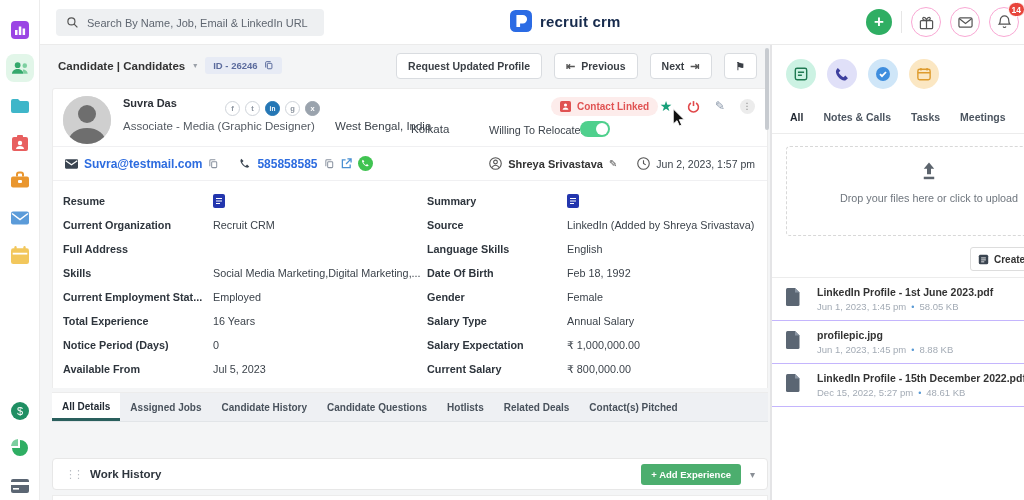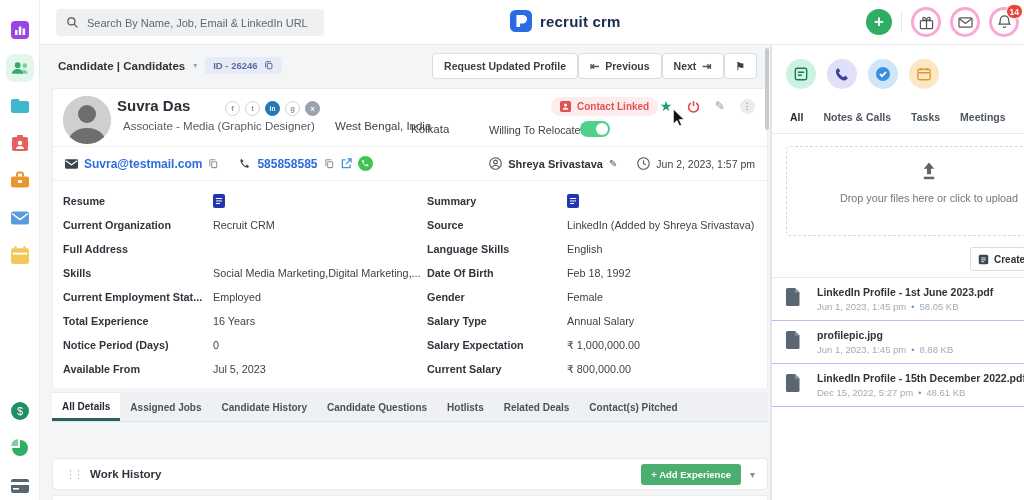--- a/index.html
+++ b/index.html
@@ -17,38 +17,38 @@
 
   
   .topbar{position:absolute;left:40px;top:0;width:984px;height:45px;background:#fff;border-bottom:1px solid #ebebeb;z-index:5}
   .search{position:absolute;left:16px;top:9px;width:268px;height:27px;background:#eef0f2;border-radius:4px;display:flex;align-items:center;padding:0 10px;gap:8px;cursor:text}
   .search span{font-size:11px;color:#5f6670;white-space:nowrap}
   .logo{position:absolute;left:470px;top:10px;display:flex;align-items:center;gap:8px}
   .logo-text{font-size:15px;font-weight:bold;color:#172b4d;letter-spacing:.2px}
   .tb-right{position:absolute;right:5px;top:7px;display:flex;align-items:center;gap:9px}
   .plus-btn{width:26px;height:26px;border-radius:50%;background:#2fae63;color:#fff;font-size:17px;font-weight:bold;display:flex;align-items:center;justify-content:center;cursor:pointer}
   .tb-sep{width:1px;height:22px;background:#e6e6e6}
-  .tb-circ{position:relative;width:30px;height:30px;border-radius:50%;border:3px solid #f9a8d4;background:#fff;display:flex;align-items:center;justify-content:center;cursor:pointer}
+  .tb-circ{position:relative;width:30px;height:30px;border-radius:50%;border:1px solid #f9a8d4;background:#fff;display:flex;align-items:center;justify-content:center;cursor:pointer}
   .nbadge{position:absolute;top:-6px;right:-7px;min-width:16px;height:15px;border-radius:8px;background:#e8453c;color:#fff;font-size:8.5px;font-weight:bold;display:flex;align-items:center;justify-content:center;padding:0 3px;border:1.5px solid #fff}
 
   
   .main{position:absolute;left:40px;top:45px;width:730px;height:455px;overflow:hidden}
   .crumb-row{position:relative;height:43px}
   .crumb-left{position:absolute;left:18px;top:12px;display:flex;align-items:center;gap:8px}
   .crumb-path{font-size:11.5px;font-weight:bold;color:#333}
   .crumb-caret{font-size:8px;color:#9aa0a8;cursor:pointer}
   .id-badge{display:flex;gap:6px;background:#e7ebf5;border-radius:3px;padding:3px 8px;font-size:9.5px;font-weight:bold;color:#5b6b9d}
-  .crumb-right{position:absolute;right:13px;top:8px;display:flex;gap:0}
+  .crumb-right{position:absolute;right:13px;top:8px;display:flex;gap:12px}
   .btn{background:#fff;border:1px solid #d9dce0;border-radius:4px;font-size:10.5px;font-weight:600;color:#3a3f45;padding:0 11px;height:26px;display:flex;align-items:center;gap:6px;cursor:pointer;white-space:nowrap}
   .arr{font-size:11px;color:#555}
 
   .card{margin:0 2px 0 12px;background:#fff;border:1px solid #ececec;border-bottom:none;border-radius:3px 3px 0 0}
   .cand-header{position:relative;height:57px}
   .avatar{position:absolute;left:10px;top:7px;width:48px;height:48px;border-radius:50%;overflow:hidden;background:#d8d8d8}
-  .c-name{position:absolute;left:64px;top:8px;font-size:15px;font-weight:bold;color:#2b2f36}
+  .c-name{position:absolute;left:70px;top:8px;font-size:11px;font-weight:bold;color:#2b2f36}
   .socials{position:absolute;left:172px;top:12px;display:flex;gap:5px}
   .soc{width:15px;height:15px;border-radius:50%;border:1px solid #cfd4da;color:#8b939e;font-size:7.5px;font-weight:bold;display:flex;align-items:center;justify-content:center;background:#fff;cursor:pointer}
   .soc.li{background:#2577b5;border-color:#2577b5;color:#fff;font-size:6.5px}
   .soc.xi{background:#9aa3ad;border-color:#9aa3ad;color:#fff}
   .c-title{position:absolute;left:70px;top:31px;font-size:11.5px;color:#555b63}
   .c-state{position:absolute;left:282px;top:31px;font-size:11.5px;color:#3c434b}
   .c-city{position:absolute;left:358px;top:34px;font-size:11.5px;color:#3c434b}
   .reloc-label{position:absolute;left:436px;top:35px;font-size:10.8px;color:#3c434b}
   .toggle{position:absolute;left:527px;top:32px;width:30px;height:16px;border-radius:8px;background:#4fd08d;cursor:pointer}
   .toggle::after{content:"";position:absolute;right:2px;top:2px;width:12px;height:12px;border-radius:50%;background:#fff}

